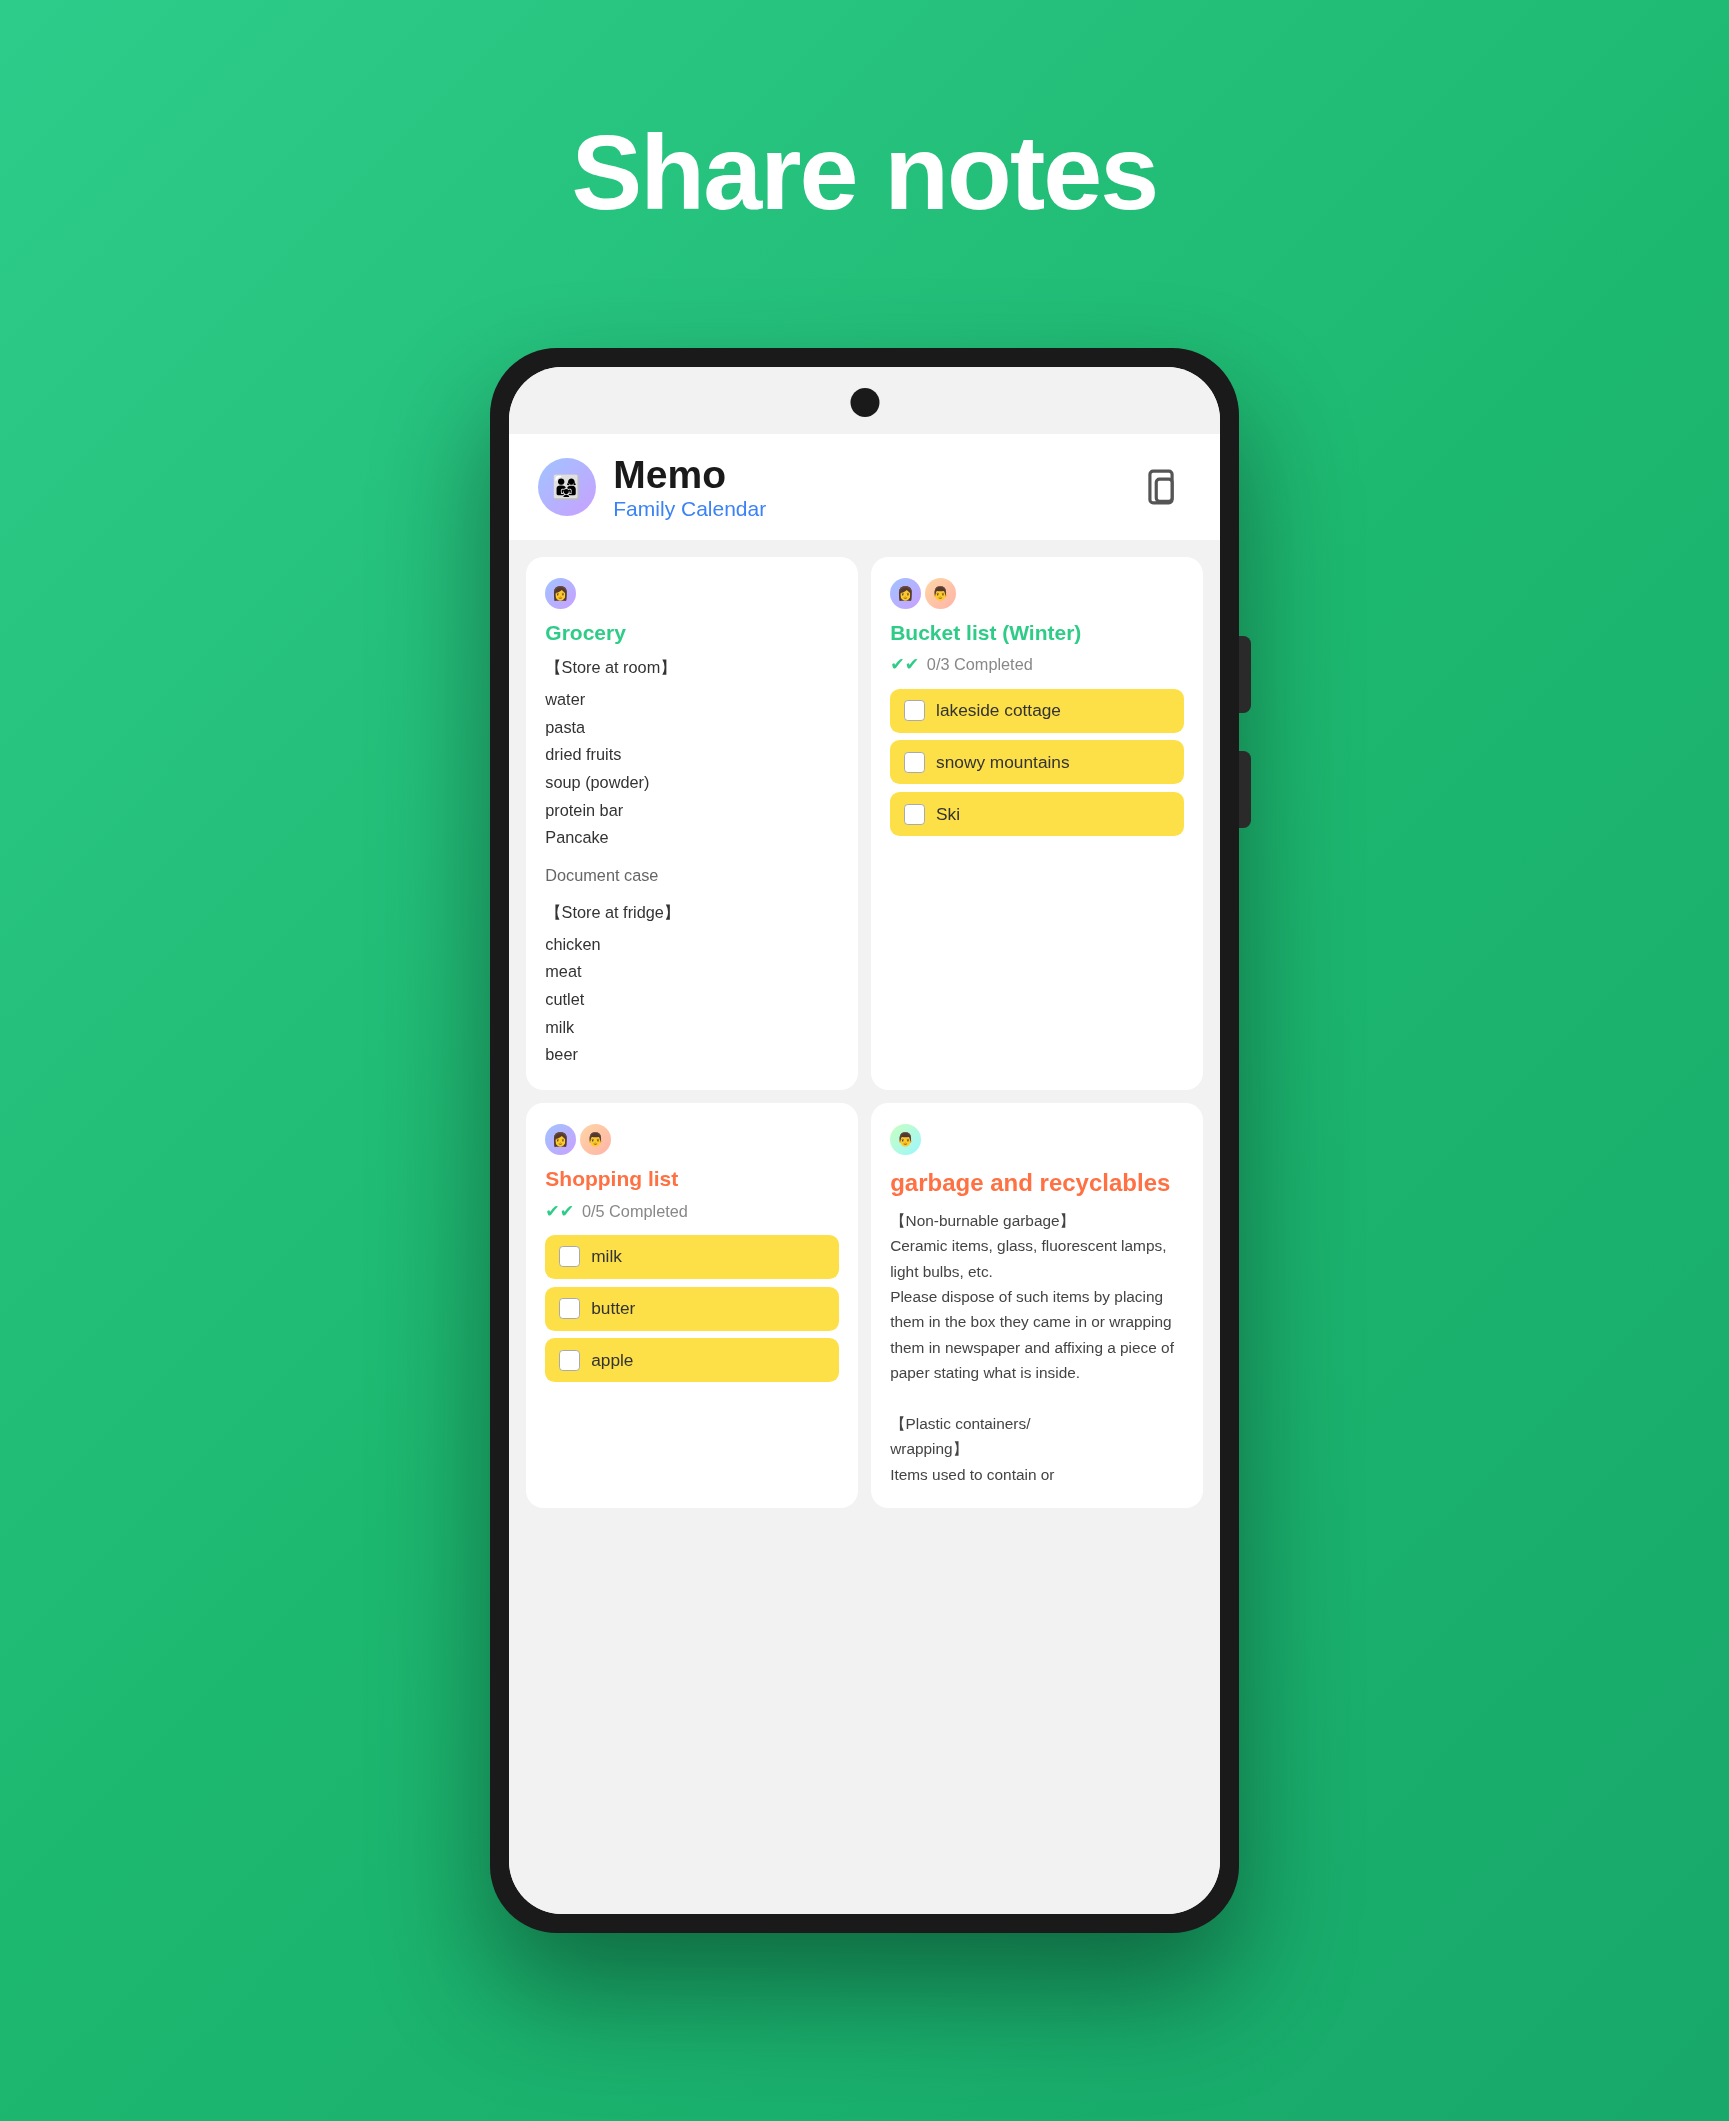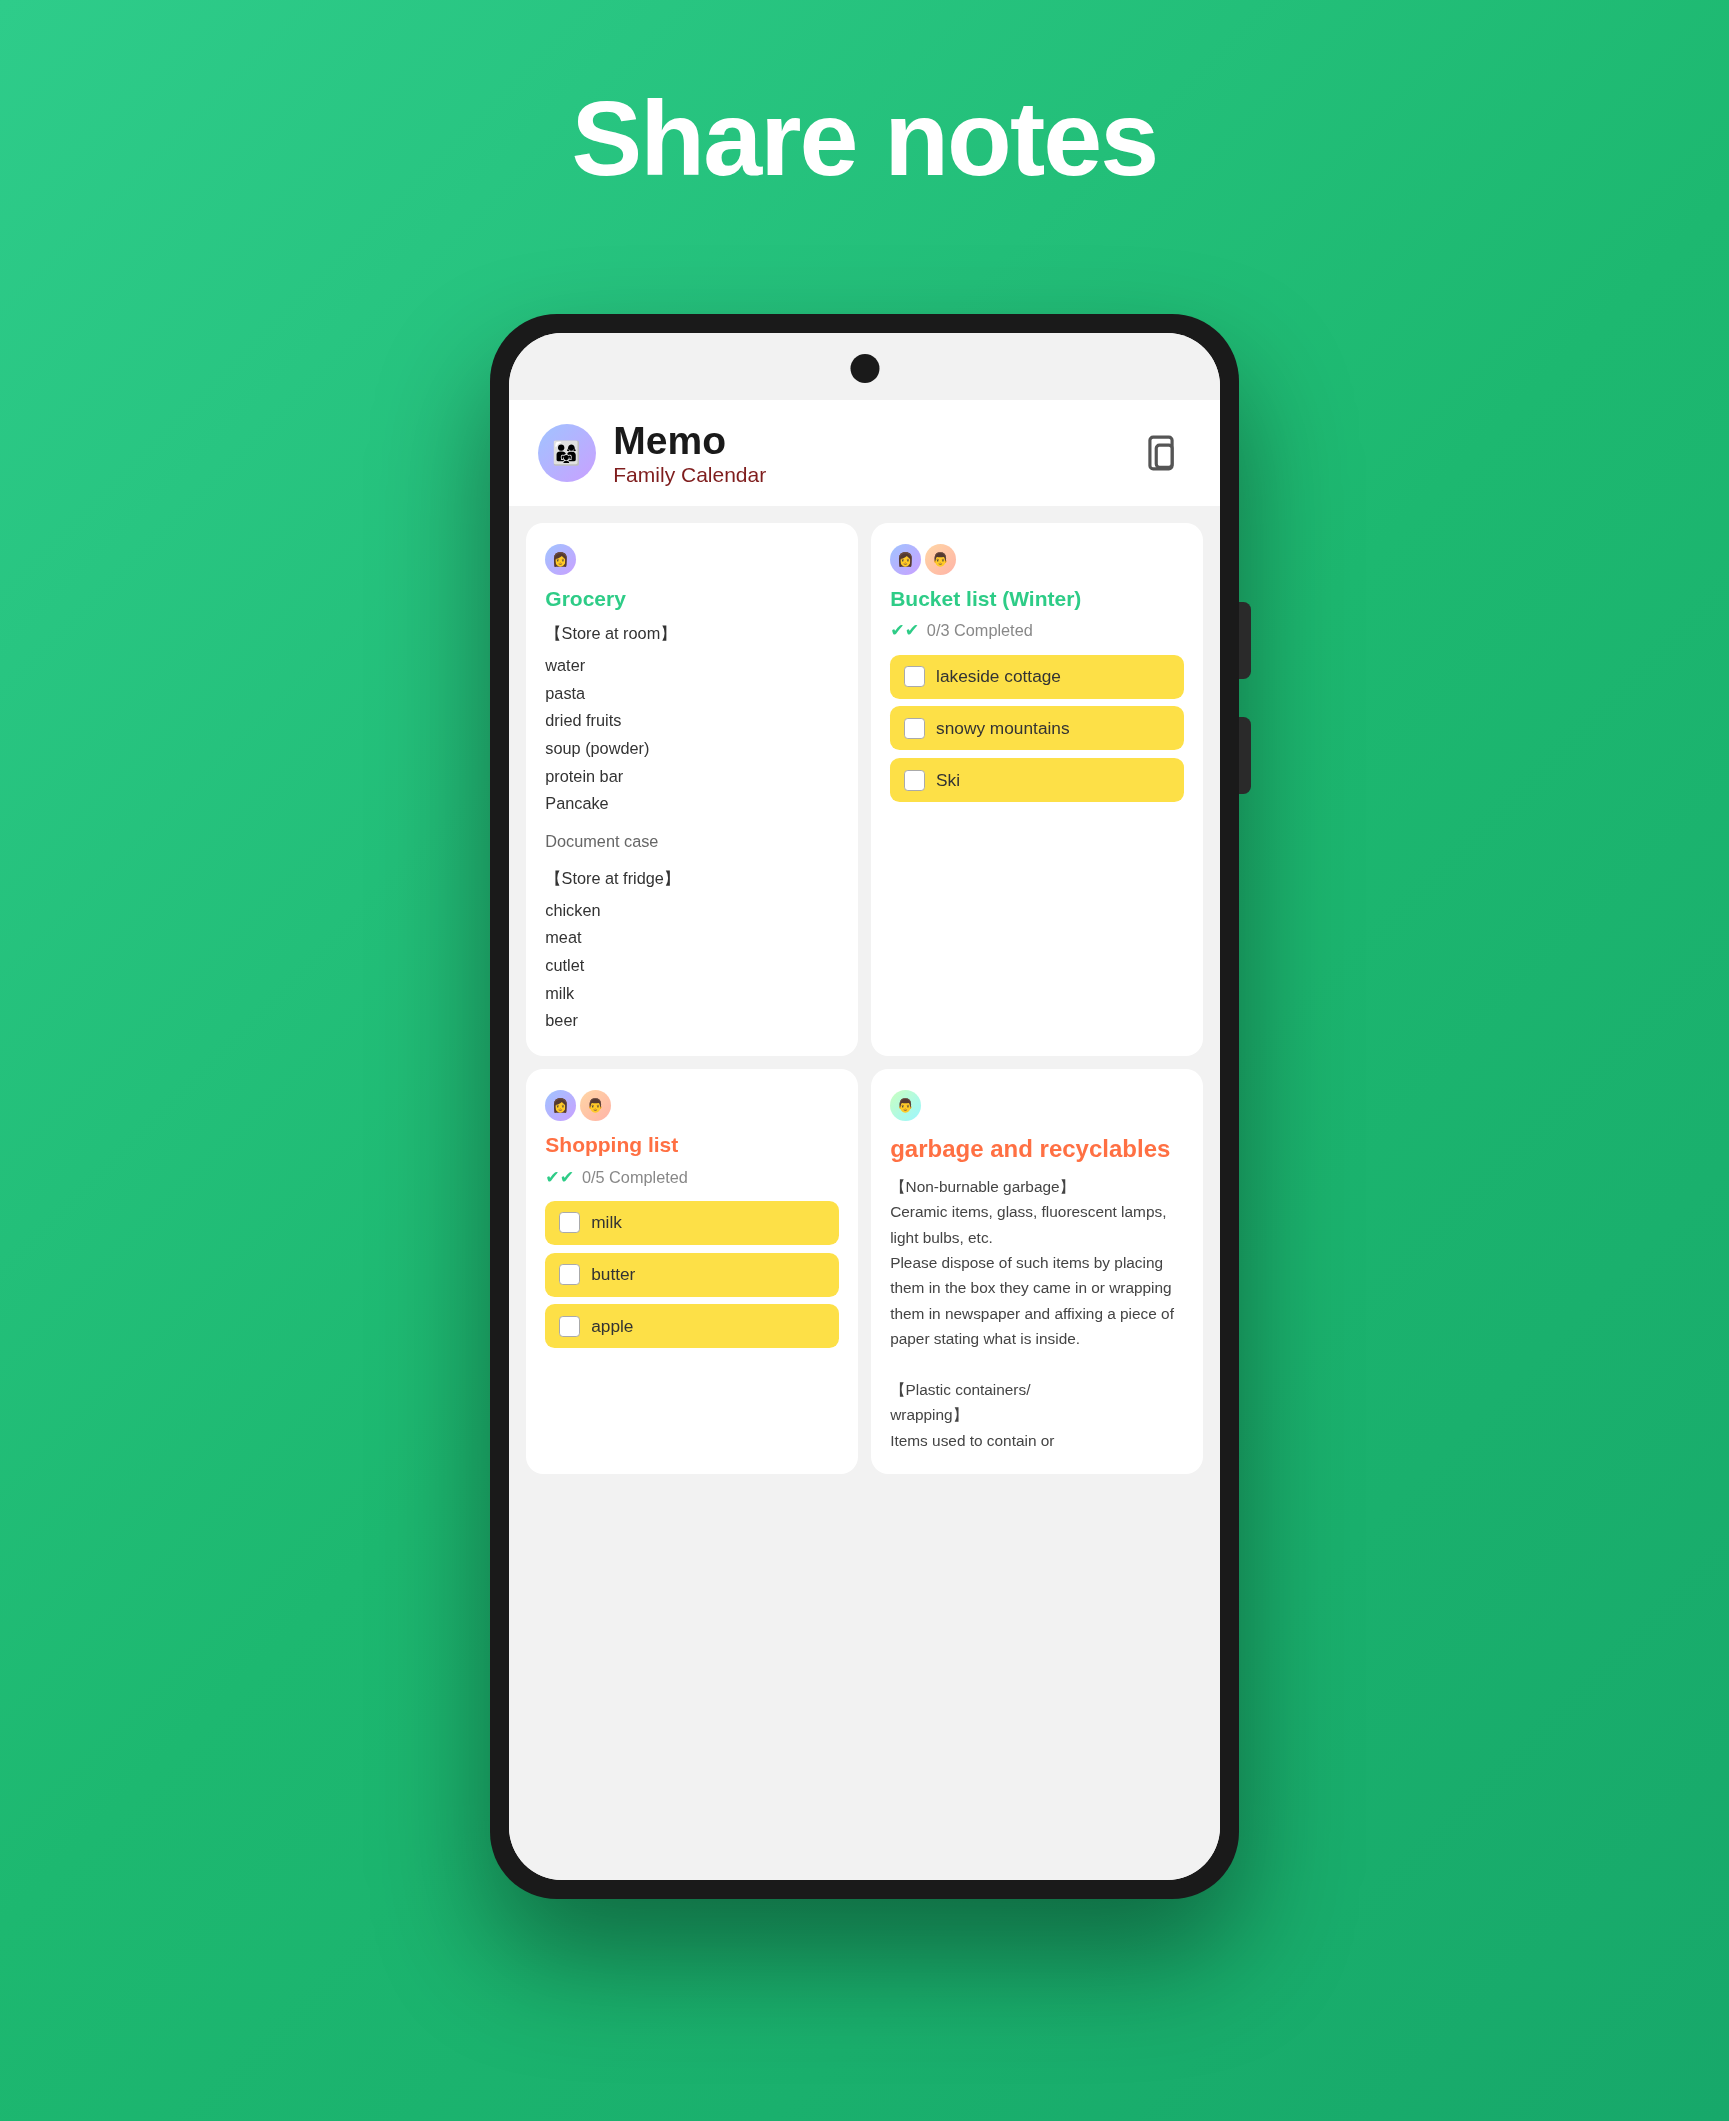--- a/index.html
+++ b/index.html
@@ -12,21 +12,21 @@
       flex-direction: column;
       align-items: center;
       font-family: 'Helvetica Neue', Arial, sans-serif;
       overflow: hidden;
     }
 
     .hero-title {
       color: white;
       font-size: 106px;
       font-weight: 800;
-      margin-top: 78px;
+      margin-top: 112px;
       margin-bottom: 115px;
       letter-spacing: -1.9px;
     }
 
     
     .phone-frame {
       width: 749px;
       height: 1585px;
       background: #1a1a1a;
       border-radius: 67px;
@@ -120,21 +120,21 @@
     }
 
     .header-app-name {
       font-size: 39px;
       font-weight: 700;
       color: #1a1a1a;
     }
 
     .header-subtitle {
       font-size: 21px;
-      color: #7f1d1d;
+      color: #3b82f6;
     }
 
     .header-icon {
       width: 50px;
       height: 50px;
       display: flex;
       align-items: center;
       justify-content: center;
     }
 

